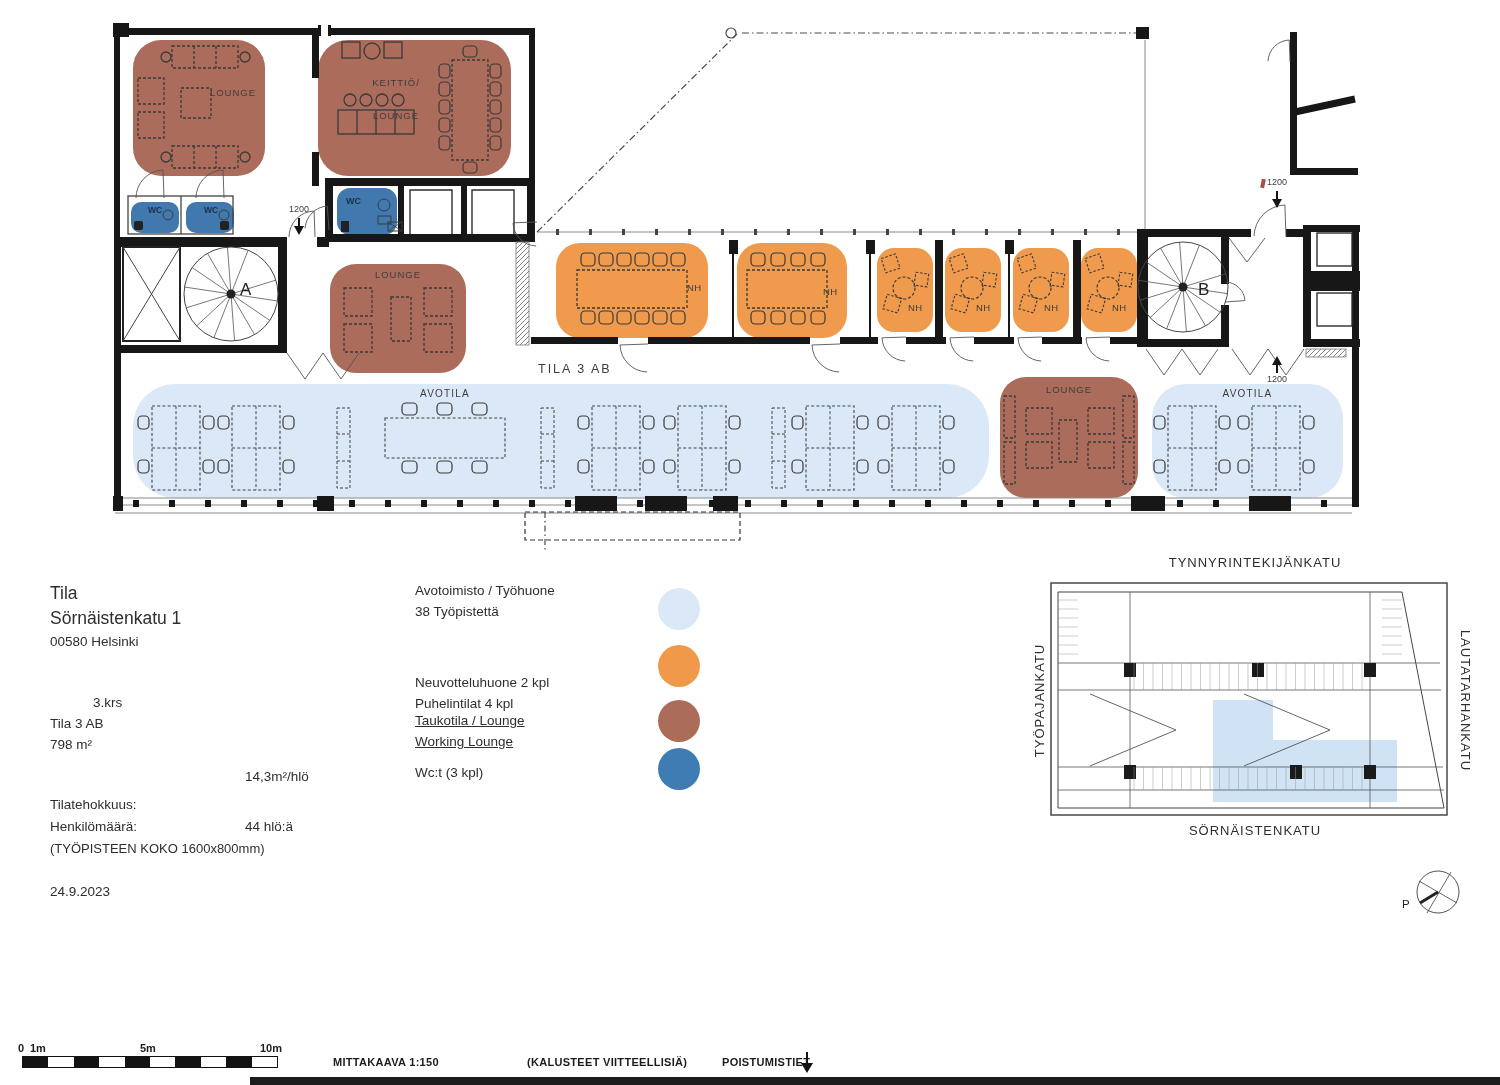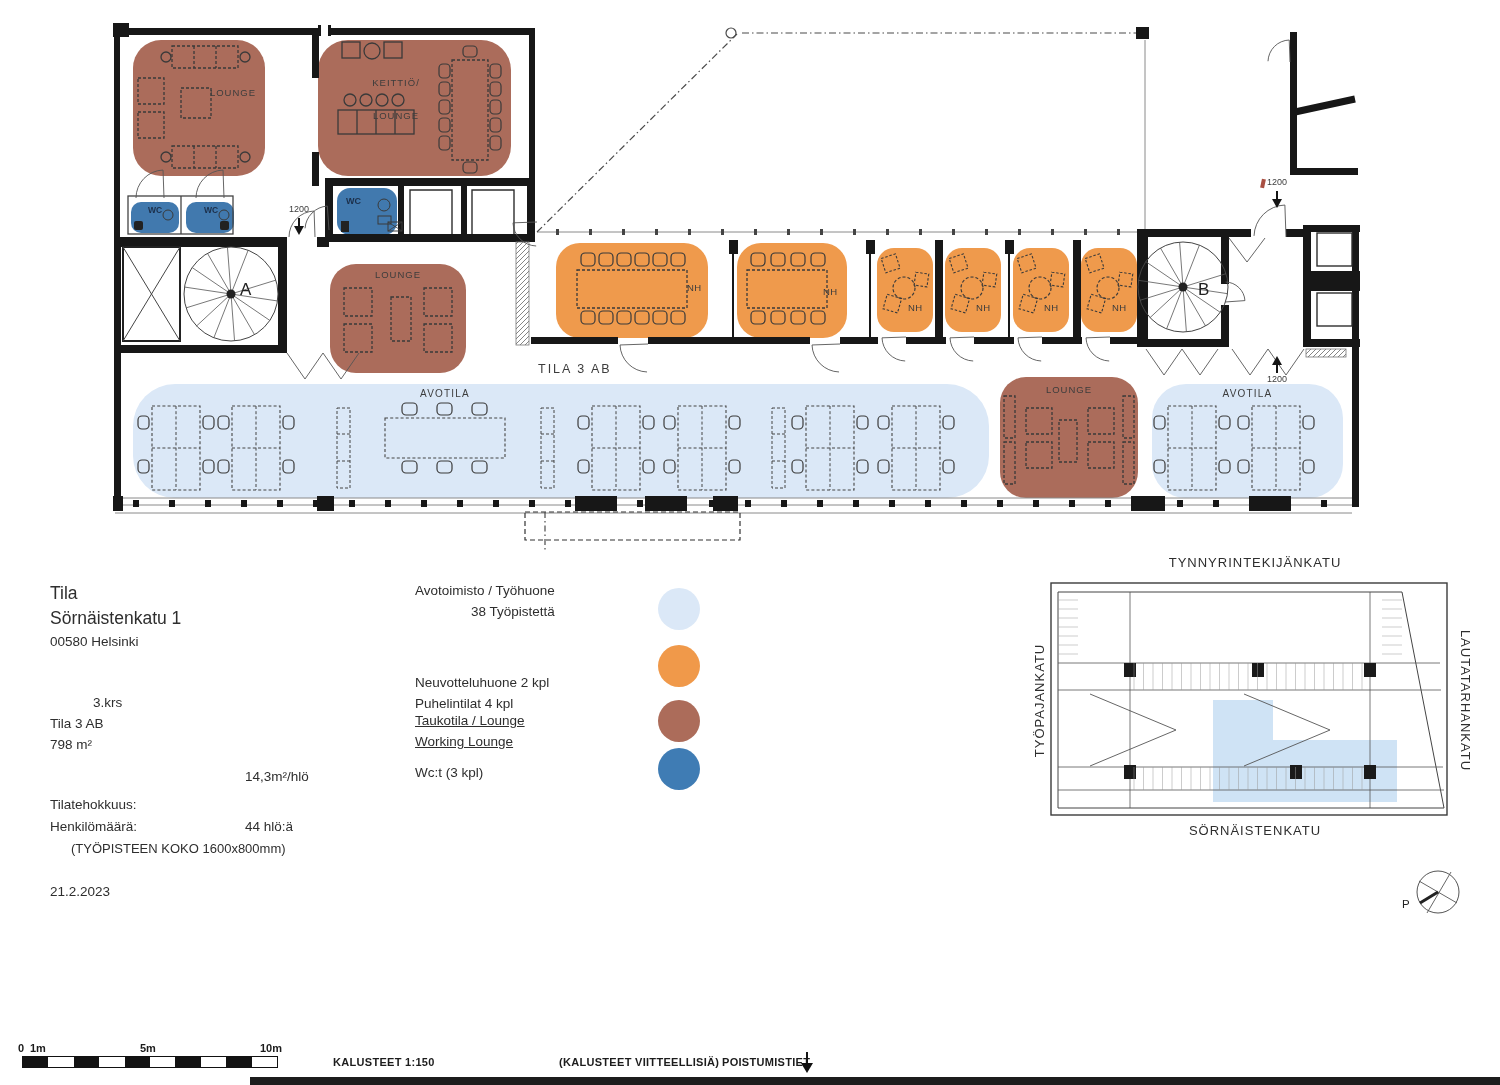--- a/index.html
+++ b/index.html
@@ -441,24 +441,24 @@
   <div class="info-line" style="top:583px;font-size:17.5px;">Tila</div>
   <div class="info-line" style="top:608px;font-size:17.5px;">Sörnäistenkatu 1</div>
   <div class="info-line" style="top:634px;">00580 Helsinki</div>
   <div class="info-line" style="top:695px;margin-left:43px;">3.krs</div>
   <div class="info-line" style="top:716px;">Tila 3 AB</div>
   <div class="info-line" style="top:737px;">798 m²</div>
   <div class="info-line" style="top:797px;">Tilatehokkuus:</div>
   <div class="info-line" style="top:769px;left:245px;">14,3m²/hlö</div>
   <div class="info-line" style="top:819px;">Henkilömäärä:</div>
   <div class="info-line" style="top:819px;left:245px;">44 hlö:ä</div>
-  <div class="info-line" style="top:841px;font-size:13px;margin-left:21px;">(TYÖPISTEEN KOKO 1600x800mm)</div>
-  <div class="info-line" style="top:884px;">21.2.2023</div>
-
-  <div class="legend-text" style="top:580px;text-align:right;">
+  <div class="info-line" style="top:841px;font-size:13px;">(TYÖPISTEEN KOKO 1600x800mm)</div>
+  <div class="info-line" style="top:884px;">24.9.2023</div>
+
+  <div class="legend-text" style="top:580px;">
     <span style="display:block">Avotoimisto / Työhuone</span>
     <span style="display:block">38 Työpistettä</span>
   </div>
   <div class="lg-c" style="left: 658px; top: 588px; background: rgb(219, 232, 247);"></div>
   <div class="legend-text" style="top:672px;">
     <span style="display:block">Neuvotteluhuone 2 kpl</span>
     <span style="display:block">Puhelintilat 4 kpl</span>
   </div>
   <div class="lg-c" style="left: 658px; top: 645px; background: rgb(240, 153, 74);"></div>
   <div class="legend-text" style="top:710px;text-decoration:underline;">
@@ -568,22 +568,22 @@
       <div style="flex: 1 1 0%; background: rgb(255, 255, 255);"></div>
       <div style="flex: 1 1 0%; background: rgb(19, 19, 19);"></div>
       <div style="flex: 1 1 0%; background: rgb(255, 255, 255);"></div>
       <div style="flex: 1 1 0%; background: rgb(19, 19, 19);"></div>
       <div style="flex: 1 1 0%; background: rgb(255, 255, 255);"></div>
       <div style="flex: 1 1 0%; background: rgb(19, 19, 19);"></div>
       <div style="flex: 1 1 0%; background: rgb(255, 255, 255);"></div>
       <div style="flex: 1 1 0%; background: rgb(19, 19, 19);"></div>
       <div style="flex: 1 1 0%; background: rgb(255, 255, 255);"></div>
     </div>
-  <div class="foot" style="left:333px;top:1056px;">KALUSTEET 1:150</div>
-  <div class="foot" style="left:527px;top:1056px;margin-left:32px;">(KALUSTEET VIITTEELLISIÄ)</div>
+  <div class="foot" style="left:333px;top:1056px;">MITTAKAAVA 1:150</div>
+  <div class="foot" style="left:527px;top:1056px;">(KALUSTEET VIITTEELLISIÄ)</div>
   <div class="foot" style="left:722px;top:1056px;">POISTUMISTIET</div>
   <div class="arrwrap" style="left:801px;top:1052px;">
     <div class="stem" style="height:11px"></div>
     <div style="width:0;height:0;border-left:6px solid transparent;border-right:6px solid transparent;border-top:10px solid #111;"></div>
   </div>
   <div class="abs" style="left:250px;top:1077px;width:1250px;height:8px;background:#1d1d1d;"></div>
 
 </div>
 
 </body></html>

